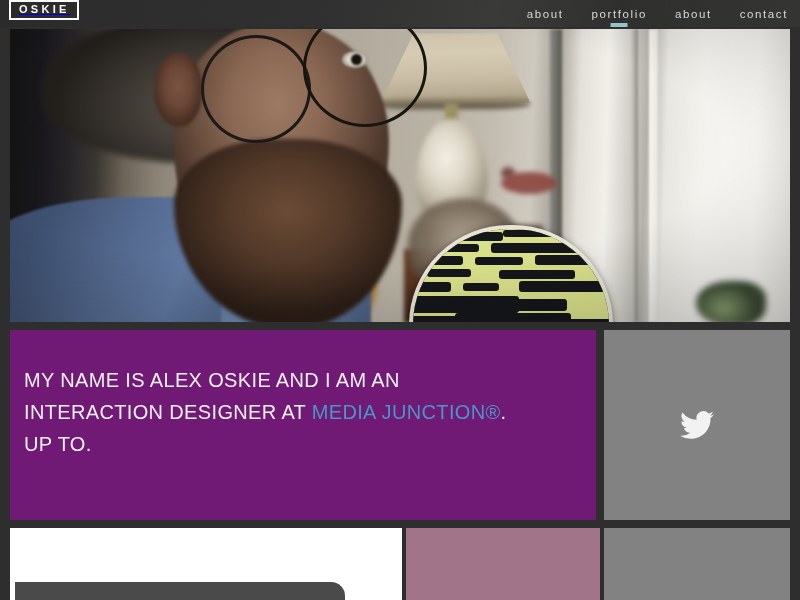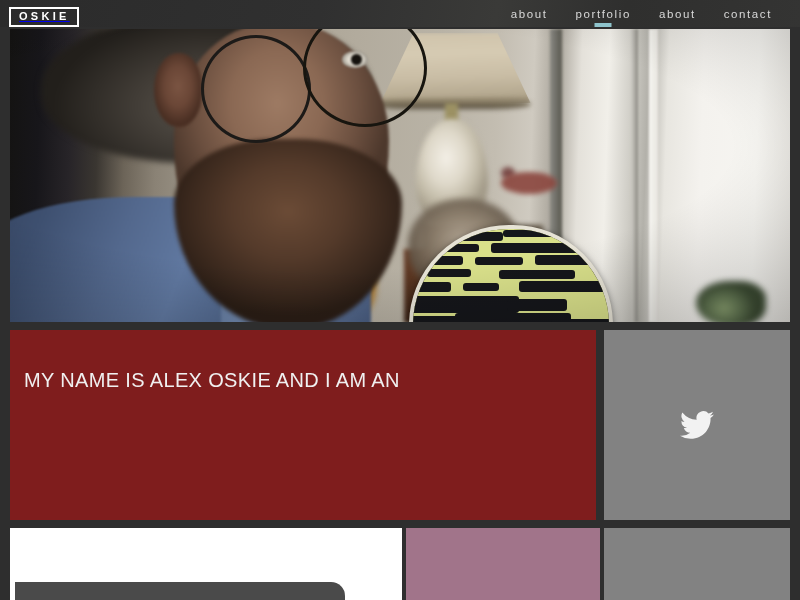--- a/index.html
+++ b/index.html
@@ -11,21 +11,21 @@
     overflow:hidden;
   }
 
   
   .page { position:relative; width:800px; height:600px; background:#2e2e2e; }
 
   
   .navbar {
     position:absolute; left:0; top:0; width:800px; height:27px;
     background:#701a75;
-    display:flex; align-items:flex-end;
+    display:flex; align-items:flex-start;
     z-index:30;
   }
   .navbar-shade {
     position:absolute; left:0; top:0; width:800px; height:27px;
     background:linear-gradient(100deg,#2b2b2b 0%,#303030 40%,#3a3a38 62%,#2f2f2e 78%,#343433 100%);
     z-index:-1;
   }
   .logo-box {
     margin-left:9px;
     border:2px solid #ffffff;
@@ -34,21 +34,21 @@
   }
   .logo-text {
     color:#ffffff;
     font-size:11px;
     font-weight:bold;
     letter-spacing:3.3px;
     font-family:"Liberation Sans", sans-serif;
     display:block;
   }
   .nav-links {
-    margin-left:auto; margin-right:28px;
+    margin-left:auto; margin-right:12px;
     display:flex; align-items:center; gap:28px;
     height:27px;
   }
   .nav-link {
     position:relative;
     color:#d8d8d8;
     font-size:11.5px;
     letter-spacing:1.6px;
     text-decoration:none;
     font-family:"Liberation Sans", sans-serif;
@@ -271,21 +271,21 @@
   }
   .hero-vignette {
     position:absolute; inset:0;
     background:radial-gradient(120% 100% at 42% 40%, rgba(0,0,0,0) 42%, rgba(0,0,0,.34) 100%);
   }
 
   
   .intro-panel {
     position:absolute; left:10px; top:330px;
     width:586px; height:190px;
-    background:#7f1d1d;
+    background:#701a75;
   }
   .intro-copy {
     padding:34px 0 0 14px;
     color:#f0f0f0;
     font-size:20px;
     line-height:32px;
     letter-spacing:.35px;
     font-family:"Liberation Sans", sans-serif;
     font-weight:300;
   }
@@ -396,20 +396,22 @@
         </div>
       </div>
 
       <div class="hero-vignette"></div>
     </div>
   </div>
 
   <div class="intro-panel">
     <div class="intro-copy">
       <span class="lineblk">MY NAME IS ALEX OSKIE AND I AM AN</span>
+      <span class="lineblk"><span>INTERACTION DESIGNER AT </span><a class="brand-link" href="#">MEDIA JUNCTION®</a><span>.</span></span>
+      <span class="lineblk">UP TO.</span>
     </div>
   </div>
 
   <a class="social-panel" href="#" title="Twitter">
     <svg class="twitter-icon" viewBox="0 0 24 24">
       <path fill="#f2f2f2" d="M23.95 4.57a10 10 0 0 1-2.82.77 4.96 4.96 0 0 0 2.16-2.72 9.9 9.9 0 0 1-3.13 1.2 4.92 4.92 0 0 0-8.4 4.49A13.98 13.98 0 0 1 1.64 3.16 4.92 4.92 0 0 0 3.2 9.72a4.9 4.9 0 0 1-2.23-.62v.06a4.93 4.93 0 0 0 3.95 4.83 4.9 4.9 0 0 1-2.22.09 4.94 4.94 0 0 0 4.6 3.42A9.87 9.87 0 0 1 0 19.54a13.94 13.94 0 0 0 7.56 2.21c9.05 0 14.01-7.5 14.01-14.01 0-.21 0-.42-.02-.63a9.94 9.94 0 0 0 2.4-2.54z"></path>
     </svg>
   </a>
 
   <div class="tile-white">

